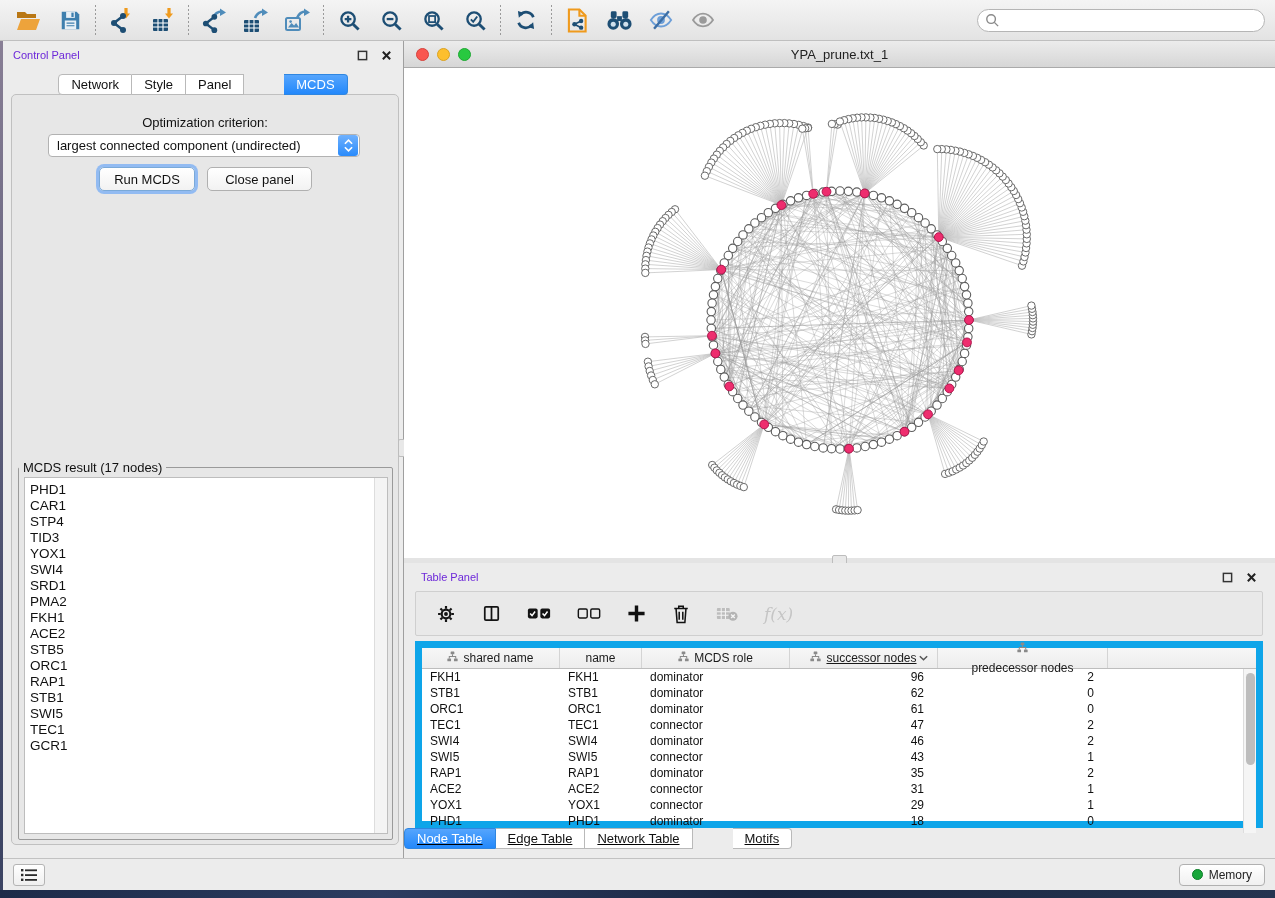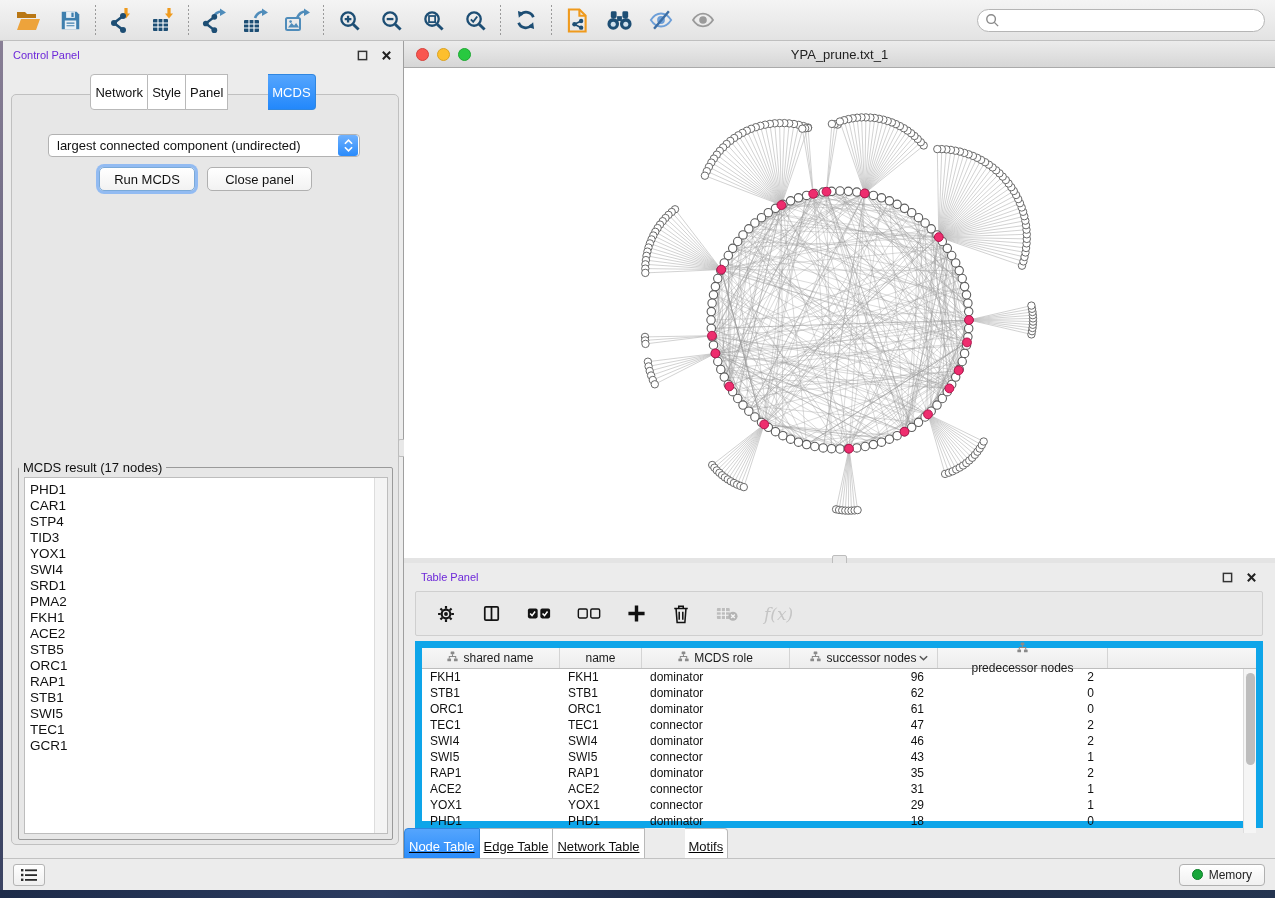--- a/index.html
+++ b/index.html
@@ -34,21 +34,21 @@
 
   
   .control-panel { position:absolute; left:3px; top:41px; width:400px; height:817px; background:#ececec; }
   .panel-head { height:28px; display:flex; align-items:center; padding:0 10px; }
   .panel-title { font-size:11px; color:#6d28d9; }
   .panel-ctrls { margin-left:auto; display:flex; gap:10px; align-items:center; }
   .ph-btn { background:none; border:none; cursor:pointer; width:14px; height:14px; display:flex; align-items:center; justify-content:center; }
 
   .ctab-row { position:absolute; left:0; top:33px; width:100%; display:flex; justify-content:center; z-index:2; }
   .seg { display:flex; }
-  .seg button { height:36px; padding:0 4px; font-size:13px; background:#fff; border:1px solid #b9b9b9;
+  .seg button { height:21px; padding:0 12px; font-size:13px; background:#fff; border:1px solid #b9b9b9;
     border-left:none; color:#111; cursor:pointer; }
   .seg button:first-child { border-left:1px solid #b9b9b9; border-radius:4px 0 0 4px; }
   .seg button:last-child { border-radius:0 4px 4px 0;margin-left:40px; }
   .seg button.sel { background:linear-gradient(#55a5fd,#2388fb); border-color:#2f86e0; color:#fff; }
 
   .ctab-content { position:absolute; left:8px; top:53px; width:388px; height:751px;
     background:#e7e7e7; border:1px solid #c0c0c0; border-radius:5px; }
   .opt-label { position:absolute; left:0; top:20px; width:100%; text-align:center; font-size:13px; color:#111; }
   .dropdown { position:absolute; left:36px; top:39px; width:312px; height:23px; background:#fff;
     border:1px solid #b2b2b2; border-radius:4px; display:flex; align-items:center; cursor:pointer; }
@@ -334,20 +334,21 @@
   <div class="ctab-row">
       <div class="seg" id="control-tabs">
         <button>Network</button>
         <button>Style</button>
         <button>Panel</button>
         <button class="sel">MCDS</button>
       </div>
     </div>
 
   <div class="ctab-content">
+    <div class="opt-label">Optimization criterion:</div>
 
     <div class="dropdown">
       <span class="dd-text">largest connected component (undirected)</span>
       <span class="dd-step">
         <svg width="9" height="6" viewBox="0 0 10 6">
             <path d="M1 5l4-4 4 4" fill="none" stroke="#fff" stroke-width="1.8"></path>
           </svg>
         <svg width="9" height="6" viewBox="0 0 10 6">
             <path d="M1 1l4 4 4-4" fill="none" stroke="#fff" stroke-width="1.8"></path>
           </svg>
@@ -1290,21 +1291,21 @@
         </div>
         <div class="dt-hcell" style="width: 148px;">
           <span><svg width="11" height="11" viewBox="0 0 12 12">
               <path d="M6 3.5v2.3M2.5 8.2V6h7v2.2" stroke="#8a8a8a" stroke-width="1.1" fill="none"></path>
               <rect x="4" y="0.5" width="4" height="3.1" rx="0.6" fill="#8a8a8a"></rect>
               <rect x="0.4" y="8.2" width="4" height="3.1" rx="0.6" fill="#8a8a8a"></rect>
               <rect x="7.6" y="8.2" width="4" height="3.1" rx="0.6" fill="#8a8a8a"></rect>
             </svg></span>
           <span>MCDS role</span>
         </div>
-        <div class="dt-hcell" style="width: 148px;">
+        <div class="dt-hcell" style="width: 148px; text-decoration: underline;">
           <span><svg width="11" height="11" viewBox="0 0 12 12">
               <path d="M6 3.5v2.3M2.5 8.2V6h7v2.2" stroke="#8a8a8a" stroke-width="1.1" fill="none"></path>
               <rect x="4" y="0.5" width="4" height="3.1" rx="0.6" fill="#8a8a8a"></rect>
               <rect x="0.4" y="8.2" width="4" height="3.1" rx="0.6" fill="#8a8a8a"></rect>
               <rect x="7.6" y="8.2" width="4" height="3.1" rx="0.6" fill="#8a8a8a"></rect>
             </svg></span>
           <span>successor nodes</span>
           <span class="sort"><svg width="11" height="8" viewBox="0 0 12 8">
               <path d="M2 2l4 4 4-4" fill="none" stroke="#555" stroke-width="1.6"></path>
             </svg></span>

